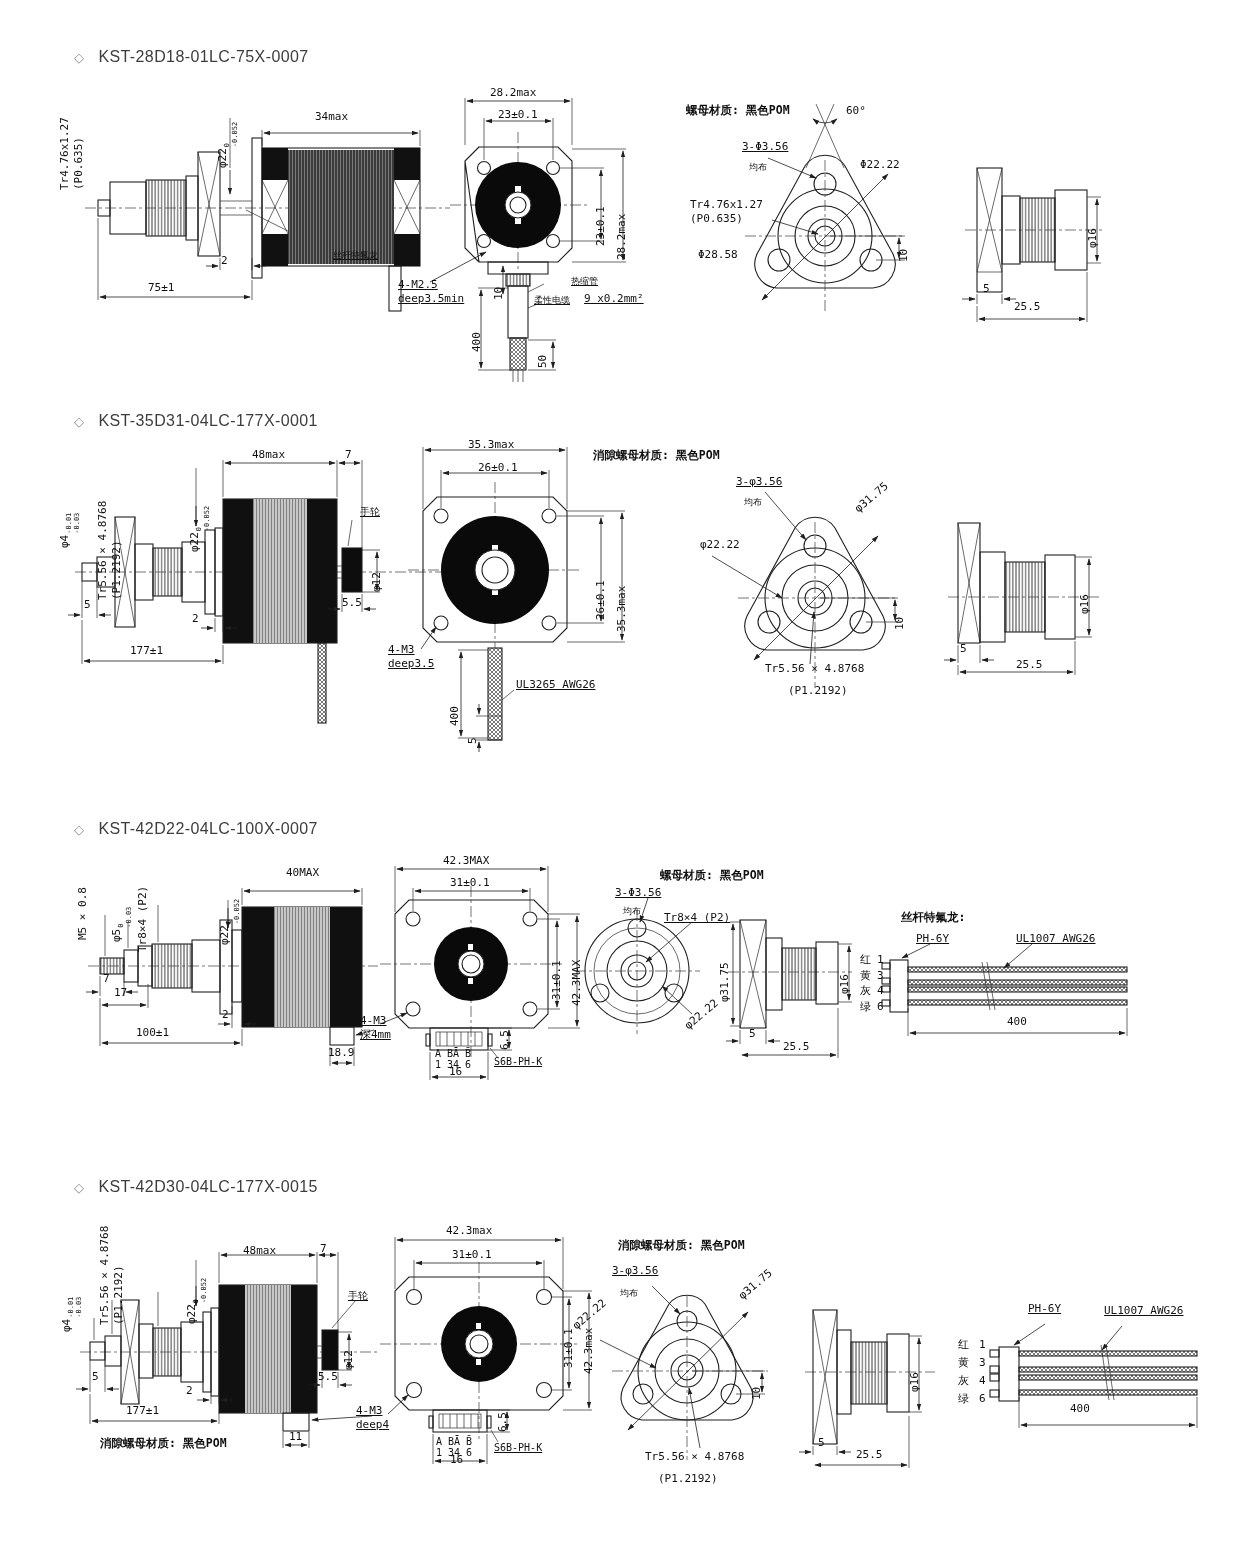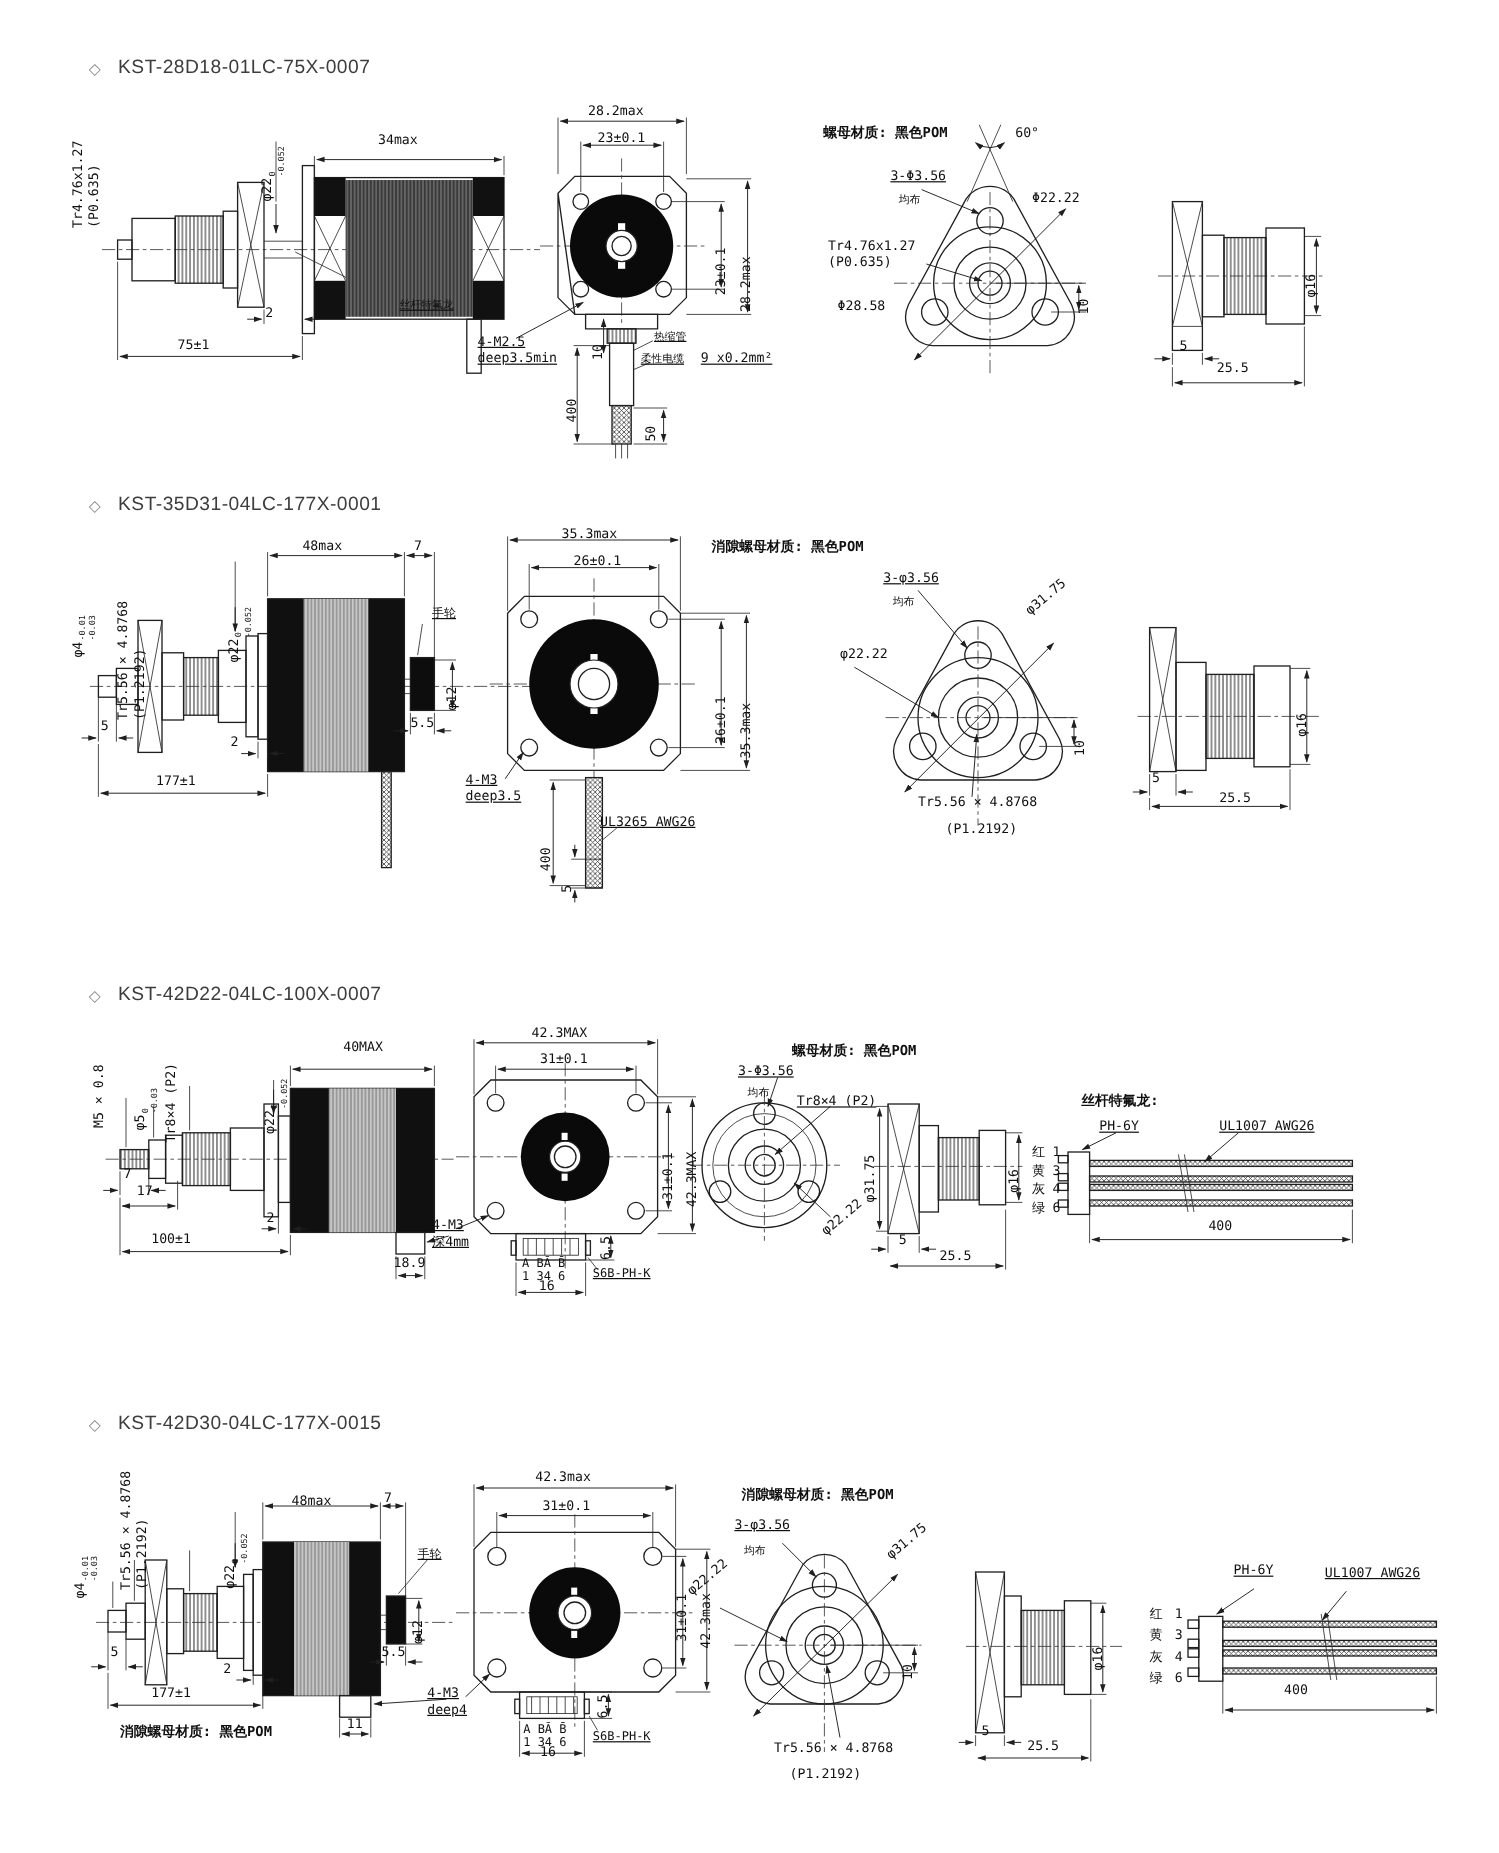--- a/index.html
+++ b/index.html
@@ -504,21 +504,21 @@
 <span class="lbl" style="left:221px;top:254px">2</span>
 <span class="lbl" style="left:148px;top:281px">75±1</span>
 <span class="lbl u" style="left:398px;top:278px">4-M2.5
 deep3.5min</span>
 <span class="lbl" style="left:490px;top:86px">28.2max</span>
 <span class="lbl" style="left:498px;top:108px">23±0.1</span>
 <span class="lbl v" style="left:594px;top:246px">23±0.1</span>
 <span class="lbl v" style="left:615px;top:260px">28.2max</span>
 <span class="lbl v" style="left:470px;top:352px">400</span>
 <span class="lbl v" style="left:492px;top:300px">10</span>
-<span class="lbl u s9" style="left:545px;top:276px">热缩管</span>
+<span class="lbl u s9" style="left:571px;top:276px">热缩管</span>
 <span class="lbl u s9" style="left:534px;top:295px">柔性电缆</span>
 <span class="lbl u" style="left:584px;top:292px">9 x0.2mm²</span>
 <span class="lbl v" style="left:536px;top:368px">50</span>
 <span class="lbl cnb" style="left:686px;top:103px">螺母材质: 黑色POM</span>
 <span class="lbl" style="left:846px;top:104px">60°</span>
 <span class="lbl u" style="left:742px;top:140px">3-Φ3.56</span>
 <span class="lbl s9" style="left:749px;top:162px">均布</span>
 <span class="lbl" style="left:860px;top:158px">Φ22.22</span>
 <span class="lbl" style="left:690px;top:198px">Tr4.76x1.27
 (P0.635)</span>
@@ -541,42 +541,42 @@
 <span class="lbl" style="left:192px;top:612px">2</span>
 <span class="lbl" style="left:130px;top:644px">177±1</span>
 <span class="lbl" style="left:468px;top:438px">35.3max</span>
 <span class="lbl" style="left:478px;top:461px">26±0.1</span>
 <span class="lbl v" style="left:594px;top:620px">26±0.1</span>
 <span class="lbl v" style="left:615px;top:632px">35.3max</span>
 <span class="lbl u" style="left:388px;top:643px">4-M3
 deep3.5</span>
 <span class="lbl v" style="left:448px;top:726px">400</span>
 <span class="lbl v" style="left:466px;top:744px">5</span>
-<span class="lbl u" style="left:500px;top:678px">UL3265 AWG26</span>
+<span class="lbl u" style="left:516px;top:678px">UL3265 AWG26</span>
 <span class="lbl cnb" style="left:593px;top:448px">消隙螺母材质: 黑色POM</span>
 <span class="lbl u" style="left:736px;top:475px">3-φ3.56</span>
 <span class="lbl s9" style="left:744px;top:497px">均布</span>
 <span class="lbl r45" style="left:852px;top:505px">φ31.75</span>
 <span class="lbl" style="left:700px;top:538px">φ22.22</span>
 <span class="lbl v" style="left:893px;top:630px">10</span>
 <span class="lbl" style="left:765px;top:662px">Tr5.56 × 4.8768</span>
 <span class="lbl" style="left:788px;top:684px">(P1.2192)</span>
 <span class="lbl v" style="left:1078px;top:614px">φ16</span>
 <span class="lbl" style="left:960px;top:642px">5</span>
 <span class="lbl" style="left:1016px;top:658px">25.5</span>
 
 <span class="lbl v" style="left:76px;top:940px">M5 × 0.8</span>
 <span class="lbl v" style="left:110px;top:942px"><span>φ5</span><span class="st"><b>0</b><b>-0.03</b></span></span>
 <span class="lbl v" style="left:136px;top:952px">Tr8×4 (P2)</span>
 <span class="lbl v" style="left:218px;top:945px"><span>φ22</span><span class="st"><b>0</b><b>-0.052</b></span></span>
 <span class="lbl" style="left:286px;top:866px">40MAX</span>
 <span class="lbl" style="left:103px;top:972px">7</span>
 <span class="lbl" style="left:114px;top:986px">17</span>
 <span class="lbl" style="left:222px;top:1008px">2</span>
-<span class="lbl" style="left:126px;top:1026px">100±1</span>
+<span class="lbl" style="left:136px;top:1026px">100±1</span>
 <span class="lbl" style="left:328px;top:1046px">18.9</span>
 <span class="lbl u" style="left:360px;top:1014px">4-M3
 深4mm</span>
 <span class="lbl" style="left:443px;top:854px">42.3MAX</span>
 <span class="lbl" style="left:450px;top:876px">31±0.1</span>
 <span class="lbl v" style="left:550px;top:1000px">31±0.1</span>
 <span class="lbl v" style="left:570px;top:1006px">42.3MAX</span>
 <span class="lbl v" style="left:498px;top:1050px">6.5</span>
 <span class="lbl s10" style="left:435px;top:1048px">A BĀ B̄</span>
 <span class="lbl s10" style="left:435px;top:1059px">1 34 6</span>

